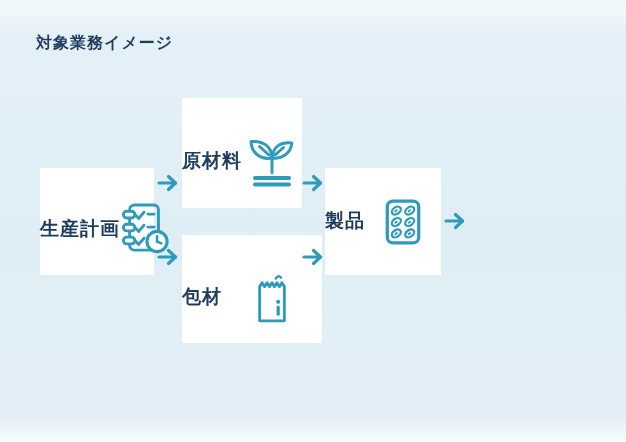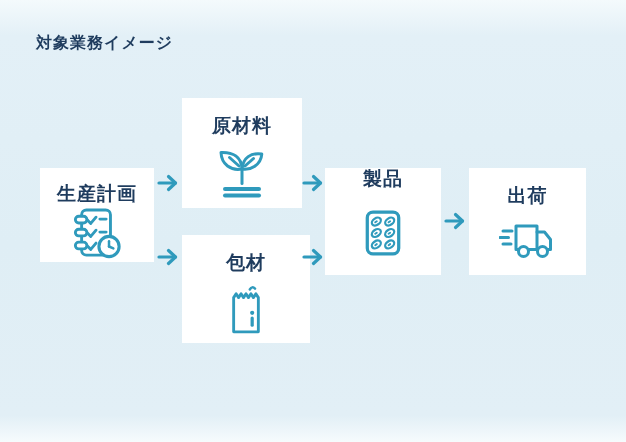--- a/index.html
+++ b/index.html
@@ -16,37 +16,37 @@
   .page-title{
     position:absolute;left:36px;top:33px;
     margin:0;
     font-size:16px;font-weight:bold;
     letter-spacing:1px;
     color:#1f3c5e;
   }
   .node{
     position:absolute;
     background:#ffffff;
-    display:flex;flex-direction:column;align-items:center;
+    display:flex;flex-direction:row;align-items:center;
     box-sizing:border-box;
   }
   .node .label{
     font-size:19px;font-weight:bold;
     letter-spacing:1px;
     color:#1f3c5e;
     line-height:1.2;
     white-space:nowrap;
   }
   .node .icon-wrap{
     flex:1;display:flex;align-items:center;justify-content:center;
   }
   
-  .node-production-plan{left:40px;top:168px;width:114px;height:94px;padding-top:15px;}
+  .node-production-plan{left:40px;top:168px;width:114px;height:107px;padding-top:15px;}
   .node-raw-materials  {left:182px;top:98px; width:120px;height:110px;padding-top:17px;}
-  .node-packaging     {left:182px;top:235px;width:128px;height:108px;padding-top:17px;}
+  .node-packaging     {left:182px;top:235px;width:140px;height:108px;padding-top:17px;}
   .node-products      {left:325px;top:168px;width:116px;height:107px;}
   .node-shipping      {left:469px;top:168px;width:117px;height:107px;padding-top:17px;}
   
   .arrow{position:absolute;width:22px;height:18px;}
   .arrow-1{left:157px;top:174px;}
   .arrow-2{left:157px;top:248px;}
   .arrow-3{left:302px;top:174px;}
   .arrow-4{left:302px;top:248px;}
   .arrow-5{left:444px;top:212px;}
   svg{display:block;}
@@ -133,34 +133,20 @@
             </g>
           <g transform="rotate(-35 28 37)">
               <ellipse cx="28" cy="37" rx="5.2" ry="3.5"></ellipse>
               <line x1="26.6" y1="37" x2="28.6" y2="37" stroke-width="2"></line>
             </g>
         </g>
       </svg>
     </span>
   </div>
 
-  <div class="node node-shipping">
-    <span class="label">出荷</span>
-    <span class="icon-wrap">
-      <svg width="58" height="42" viewBox="0 0 58 42" fill="none" stroke="#2f9abc" stroke-width="3" stroke-linecap="round" stroke-linejoin="round">
-        <line x1="4" y1="11" x2="13" y2="11"></line>
-        <line x1="1" y1="17.5" x2="9.5" y2="17.5"></line>
-        <line x1="4" y1="24" x2="12" y2="24"></line>
-        <path d="M17,6 H38 V29.5 H17 Z"></path>
-        <path d="M38,12 H45.5 L51.5,19.5 V29.5 H38"></path>
-        <circle cx="24.5" cy="31.5" r="5" fill="#ffffff"></circle>
-        <circle cx="43.5" cy="31.5" r="5" fill="#ffffff"></circle>
-      </svg>
-    </span>
-  </div>
 
   <span class="arrow arrow-1">
     <svg width="22" height="18" viewBox="0 0 22 18" fill="none" stroke="#2f9abc" stroke-width="3.2" stroke-linecap="round" stroke-linejoin="round">
       <line x1="2" y1="9" x2="18.5" y2="9"></line>
         <polyline points="11.5,2.5 18.5,9 11.5,15.5"></polyline>
     </svg>
   </span>
   <span class="arrow arrow-2">
     <svg width="22" height="18" viewBox="0 0 22 18" fill="none" stroke="#2f9abc" stroke-width="3.2" stroke-linecap="round" stroke-linejoin="round">
       <line x1="2" y1="9" x2="18.5" y2="9"></line>

